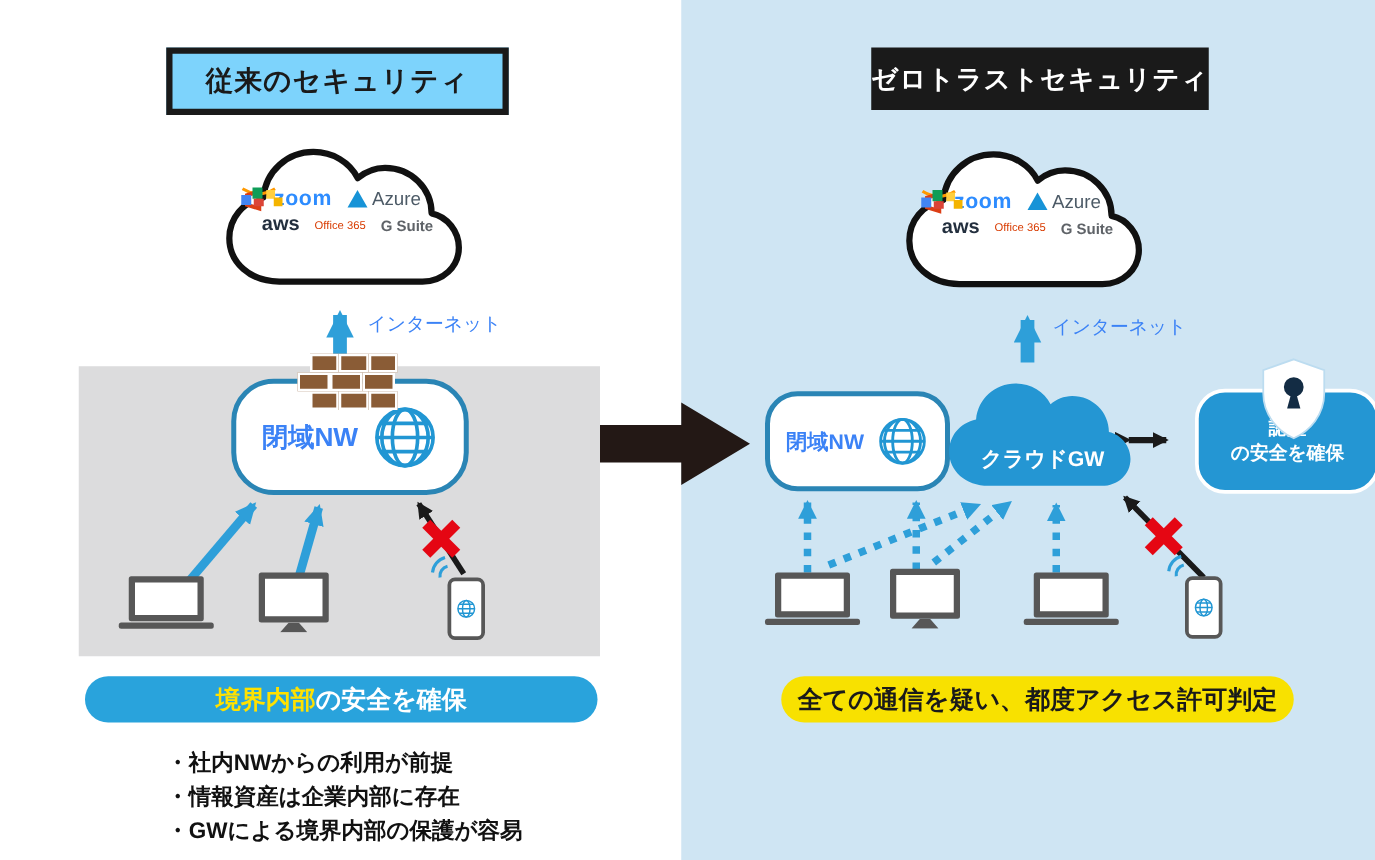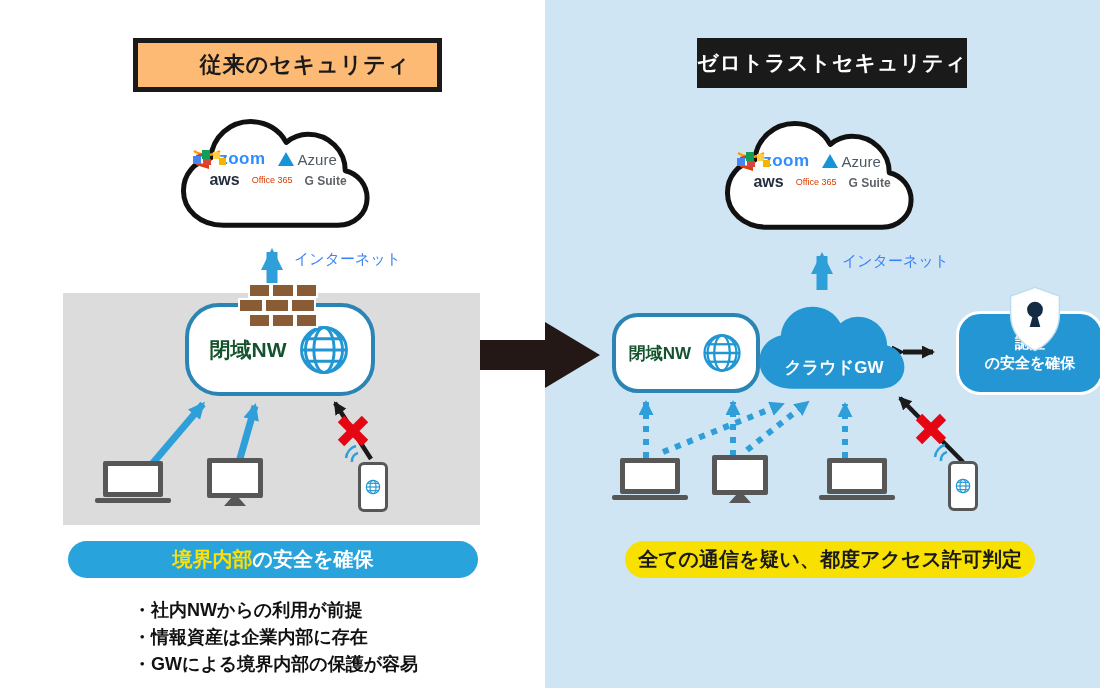--- a/index.html
+++ b/index.html
@@ -6,21 +6,21 @@
   body{font-family:"Liberation Sans","DejaVu Sans",sans-serif;background:#fff;}
   #stage{position:relative;width:1100px;height:688px;overflow:hidden;background:#fff;}
   .abs{position:absolute;}
 
   
   .right-bg{left:545px;top:0;width:555px;height:688px;background:#cfe5f3;}
   .gray-zone{left:63px;top:293px;width:417px;height:232px;background:#dcdcdd;}
 
   
   .title{display:flex;align-items:center;justify-content:center;font-weight:bold;font-size:22px;letter-spacing:1px;}
-  .title-left{left:133px;top:38px;width:264px;height:44px;background:#fdba74;border:5px solid #1a1a1a;color:#1a1a1a;padding-left:35px;}
+  .title-left{left:133px;top:38px;width:264px;height:44px;background:#7dd3fc;border:5px solid #1a1a1a;color:#1a1a1a;}
   .title-right{left:697px;top:38px;width:270px;height:50px;background:#1a1a1a;color:#fff;font-size:21px;}
 
   
   .cloud{width:200px;height:135px;}
   .cloud svg{position:absolute;left:0;top:0;width:100%;height:100%;}
   .logos{position:absolute;left:14px;right:14px;top:44px;display:flex;flex-direction:column;align-items:center;gap:3px;}
   .lrow{display:flex;align-items:center;justify-content:center;gap:12px;}
   .zoom-logo{color:#2d8cff;font-weight:bold;font-size:17px;letter-spacing:.5px;}
   .azure{display:flex;align-items:center;gap:4px;color:#4c5a66;font-size:15px;}
   .azure .tri{width:0;height:0;border-left:8px solid transparent;border-right:8px solid transparent;border-bottom:14px solid #1793d7;}
@@ -28,21 +28,21 @@
   .aws .t{font-weight:bold;font-size:16px;color:#232f3e;}
   .office{display:flex;flex-direction:column;align-items:center;line-height:1;}
   .office .t{font-size:9px;color:#d83b01;margin-top:1px;}
   .gsuite{display:flex;flex-direction:column;align-items:center;line-height:1;}
   .gsuite .t{font-size:12px;color:#5f6368;font-weight:bold;margin-top:1px;}
 
   .inet{font-size:15px;font-weight:normal;color:#3b82f6;}
 
   
   .nwbox{background:#fff;border:4px solid #2a85b5;border-radius:34px;display:flex;align-items:center;justify-content:center;gap:10px;}
-  .nwbox .lbl{color:#14532d;font-weight:bold;}
+  .nwbox .lbl{color:#3b82f6;font-weight:bold;}
   .nw-left{left:185px;top:303px;width:182px;height:85px;}
   .nw-left .lbl{font-size:21px;}
   .nw-right{left:612px;top:313px;width:140px;height:72px;border-radius:26px;}
   .nw-right .lbl{font-size:17px;}
 
   .gwcloud{left:755px;top:288px;width:158px;height:118px;}
   .gwcloud svg{position:absolute;left:0;top:0;width:100%;height:100%;}
   .gwcloud .lbl{position:absolute;left:0;right:0;top:58%;text-align:center;color:#fff;font-weight:bold;font-size:17px;}
 
   .authbox{left:928px;top:311px;width:142px;height:78px;background:#2496d3;border:3px solid #fff;border-radius:24px;

